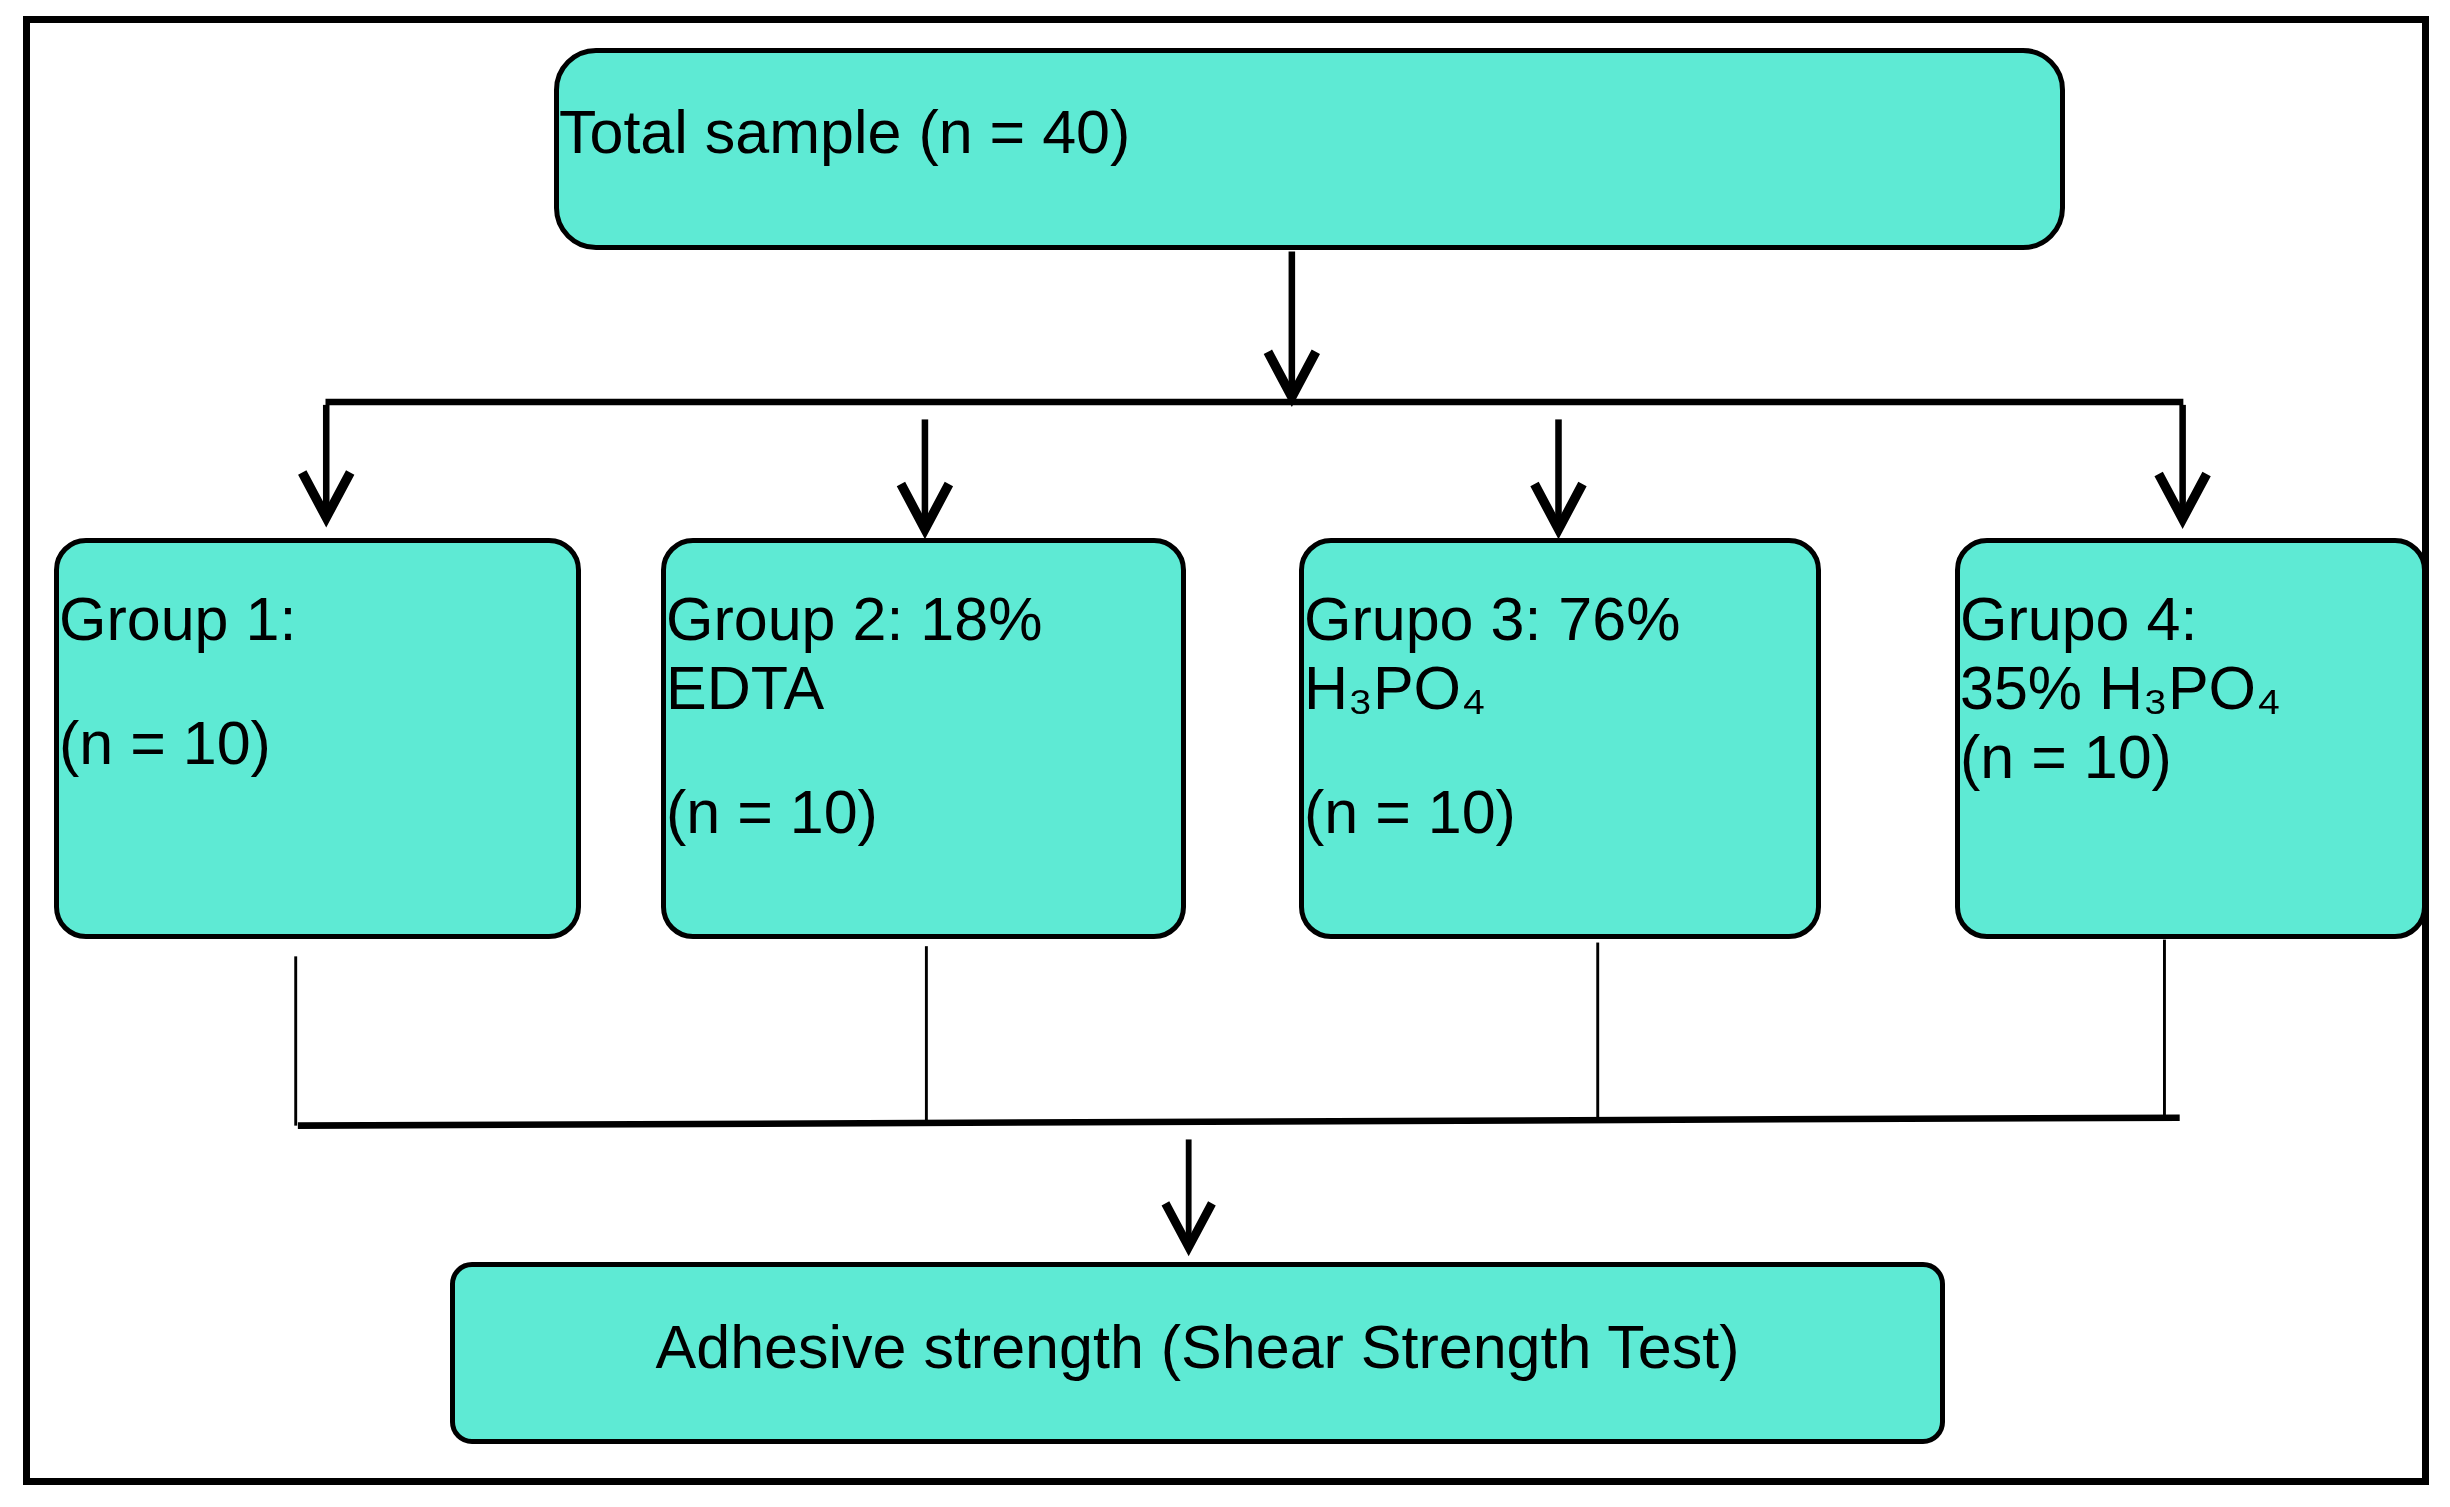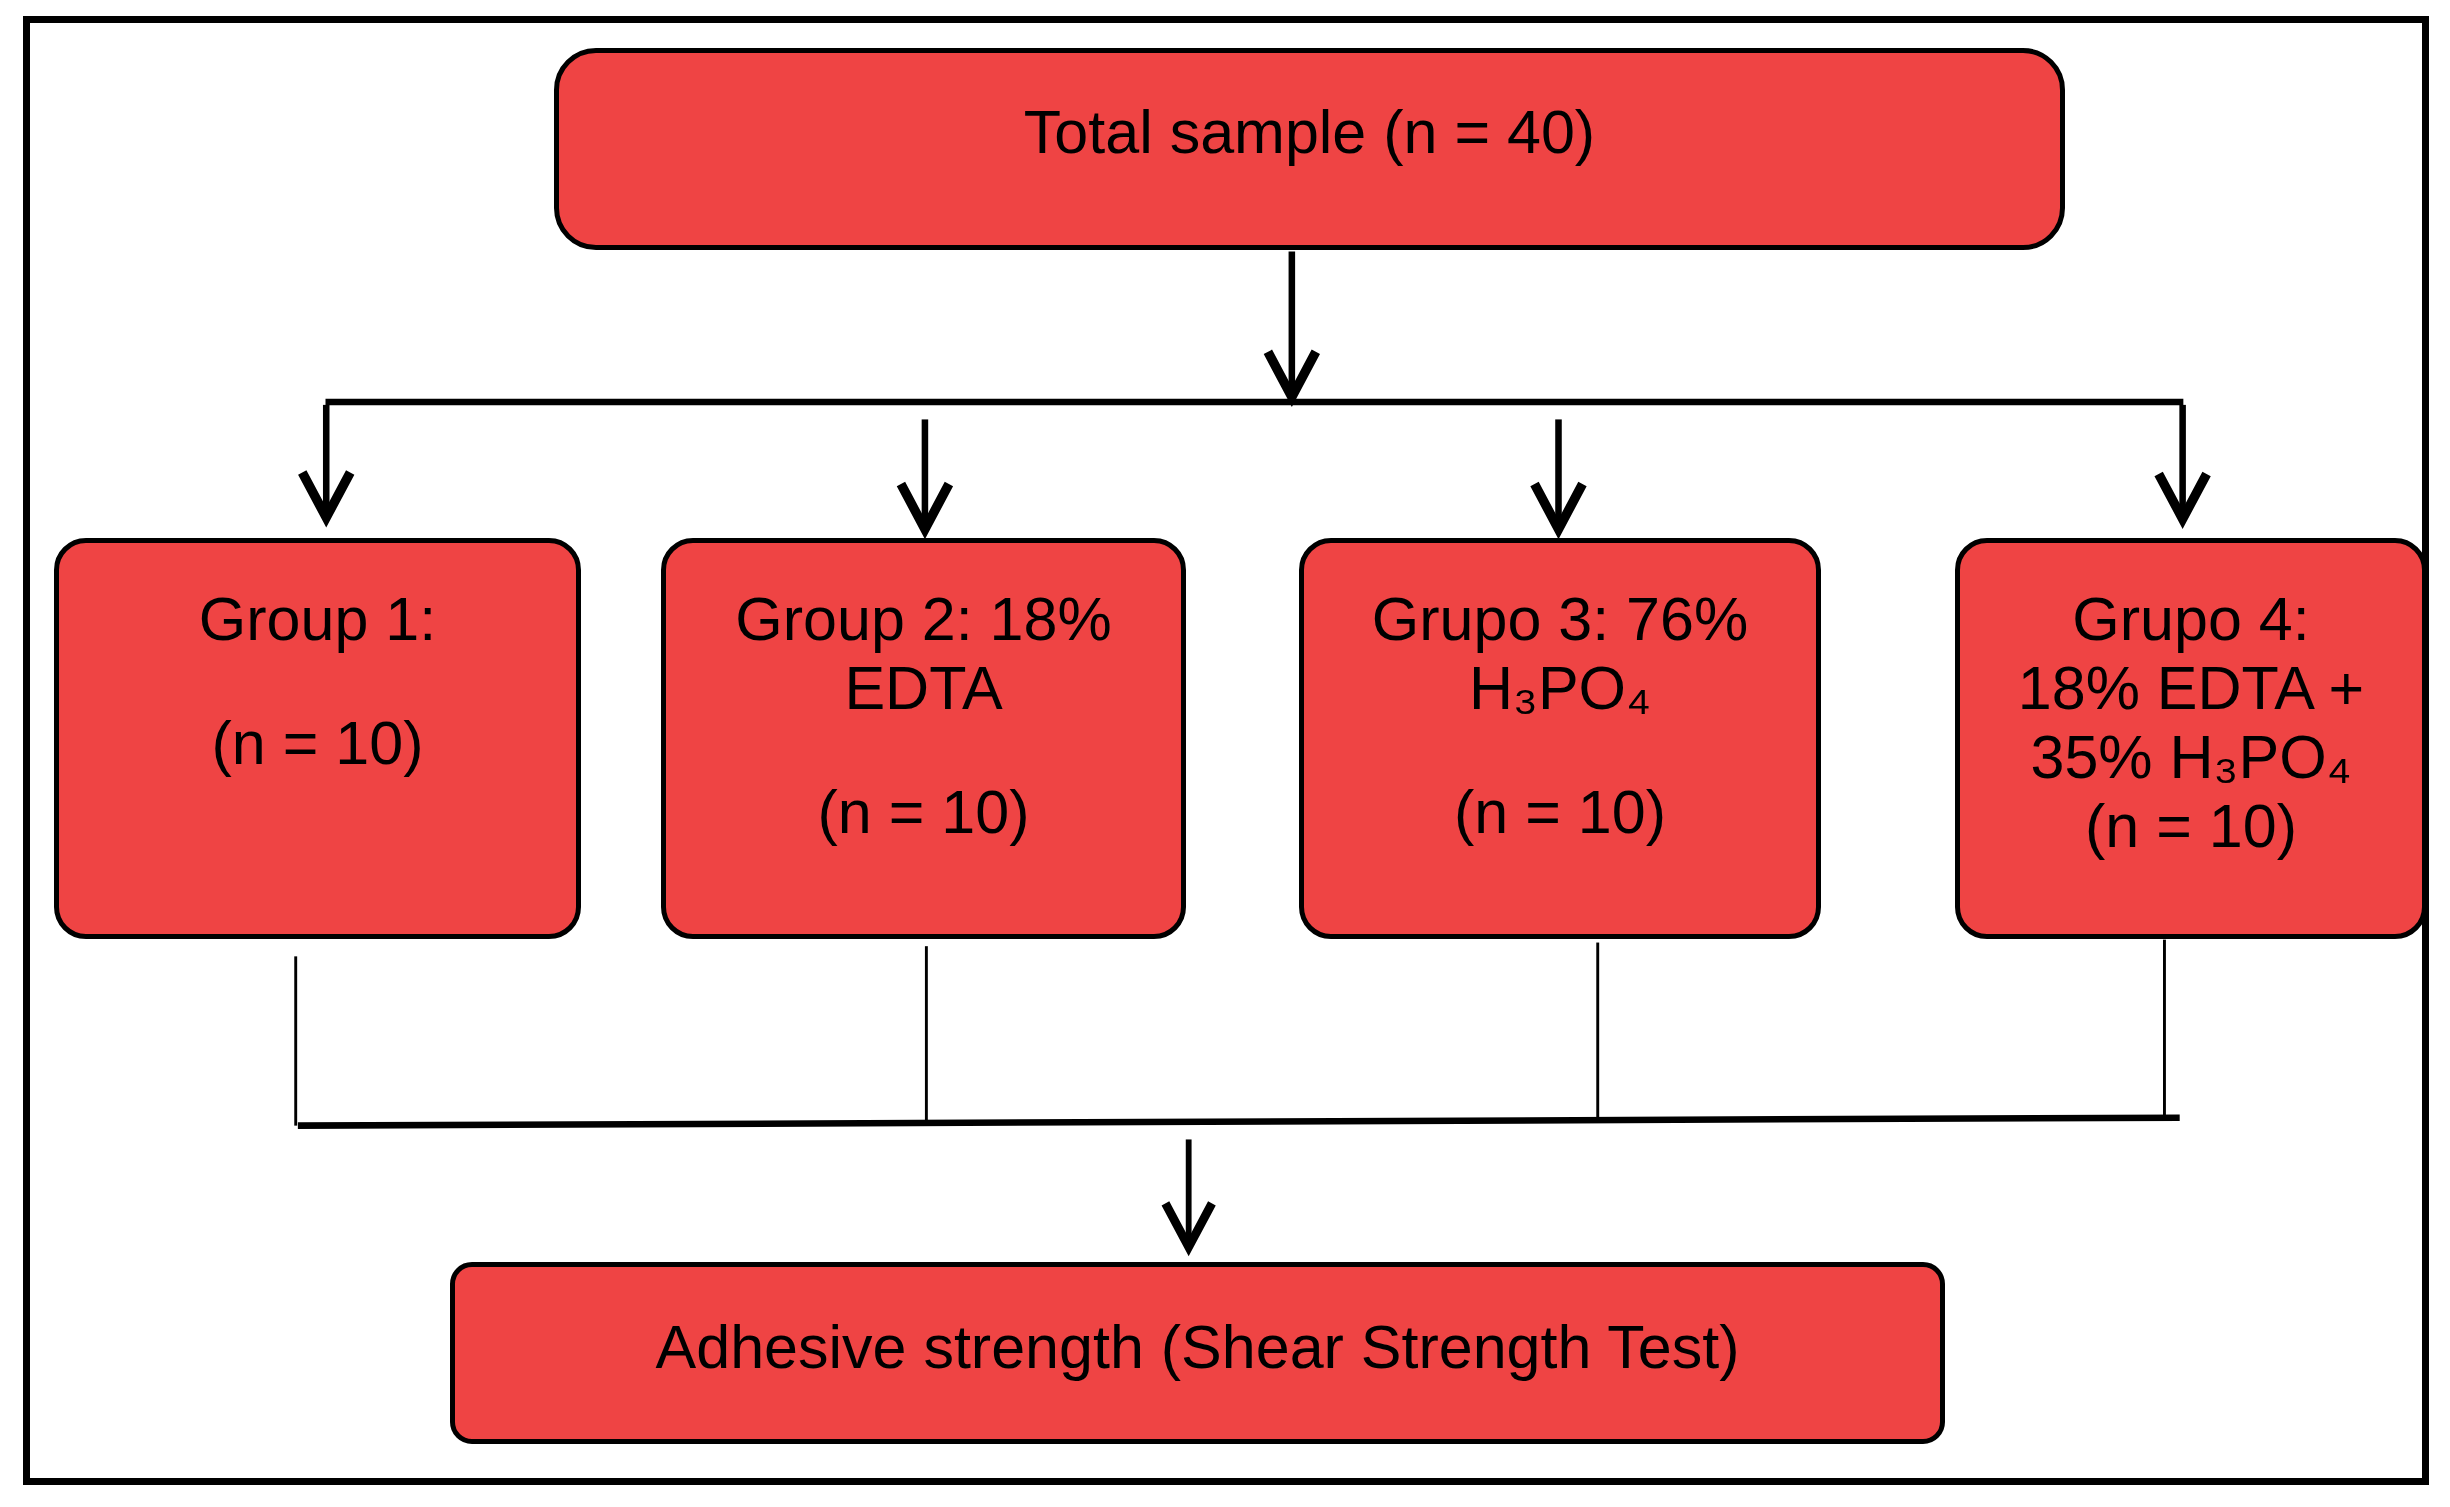--- a/index.html
+++ b/index.html
@@ -29,22 +29,21 @@
     position: absolute;
     left: 0;
     top: 0;
     width: 2450px;
     height: 1508px;
   }
   .box {
     position: absolute;
     box-sizing: border-box;
     border: 5.8px solid #000000;
-    background: #ef4444;
-    text-align: center;
+    background: #5eead4;
     font-size: 61px;
     line-height: 69px;
   }
   .top-box {
     left: 554px;
     top: 48px;
     width: 1511px;
     height: 202px;
     border-radius: 42px;
     padding-top: 45px;
@@ -127,21 +126,20 @@
 
   <div class="box group-box g3">
     <div class="gline">Grupo 3: 76%</div>
     <div class="gline">H₃PO₄</div>
     <div class="gline spacer"></div>
     <div class="gline">(n = 10)</div>
   </div>
 
   <div class="box group-box g4">
     <div class="gline">Grupo 4:</div>
-    <div class="gline">18% EDTA +</div>
     <div class="gline">35% H₃PO₄</div>
     <div class="gline">(n = 10)</div>
   </div>
 
   <div class="box bottom-box">
     <div>Adhesive strength (Shear Strength Test)</div>
   </div>
 
 </div>
 

